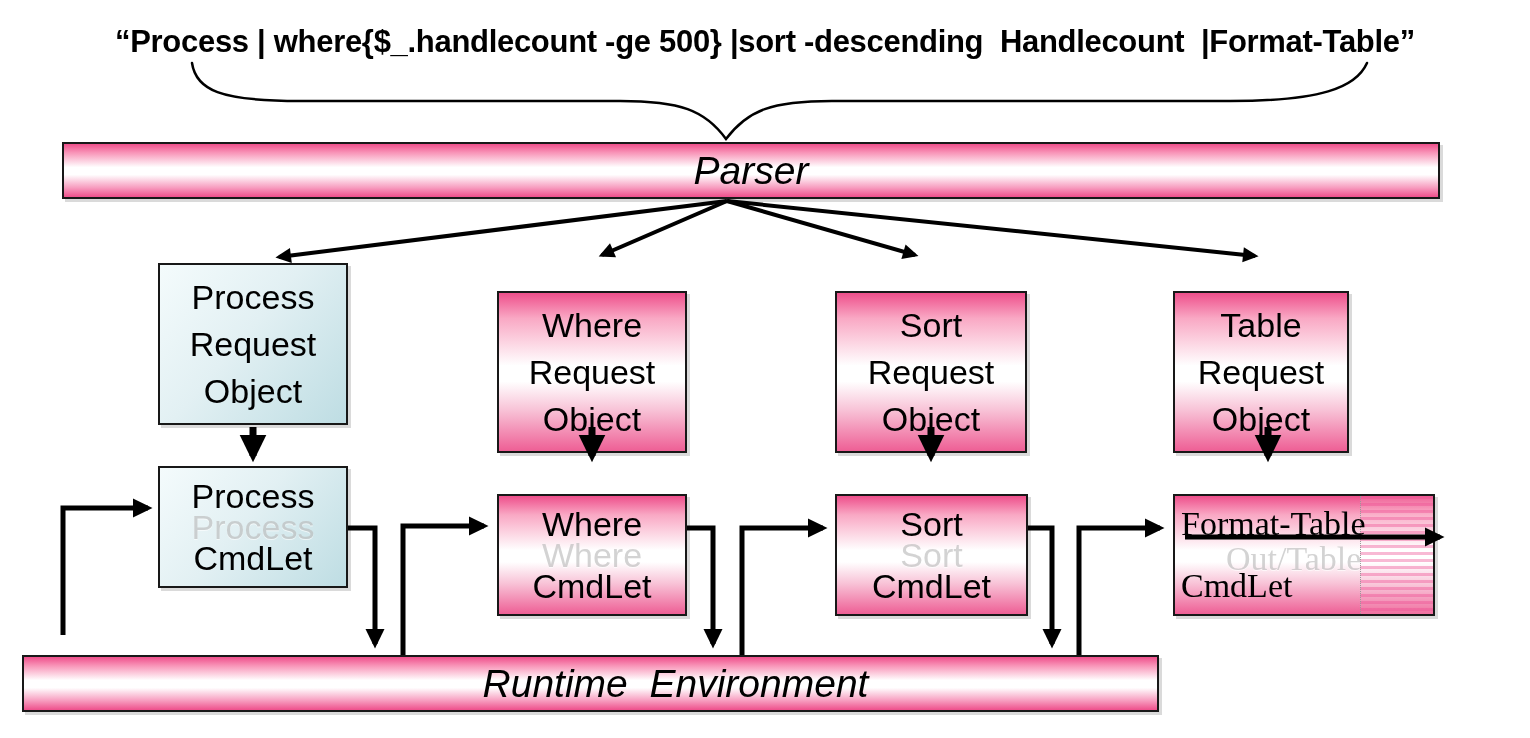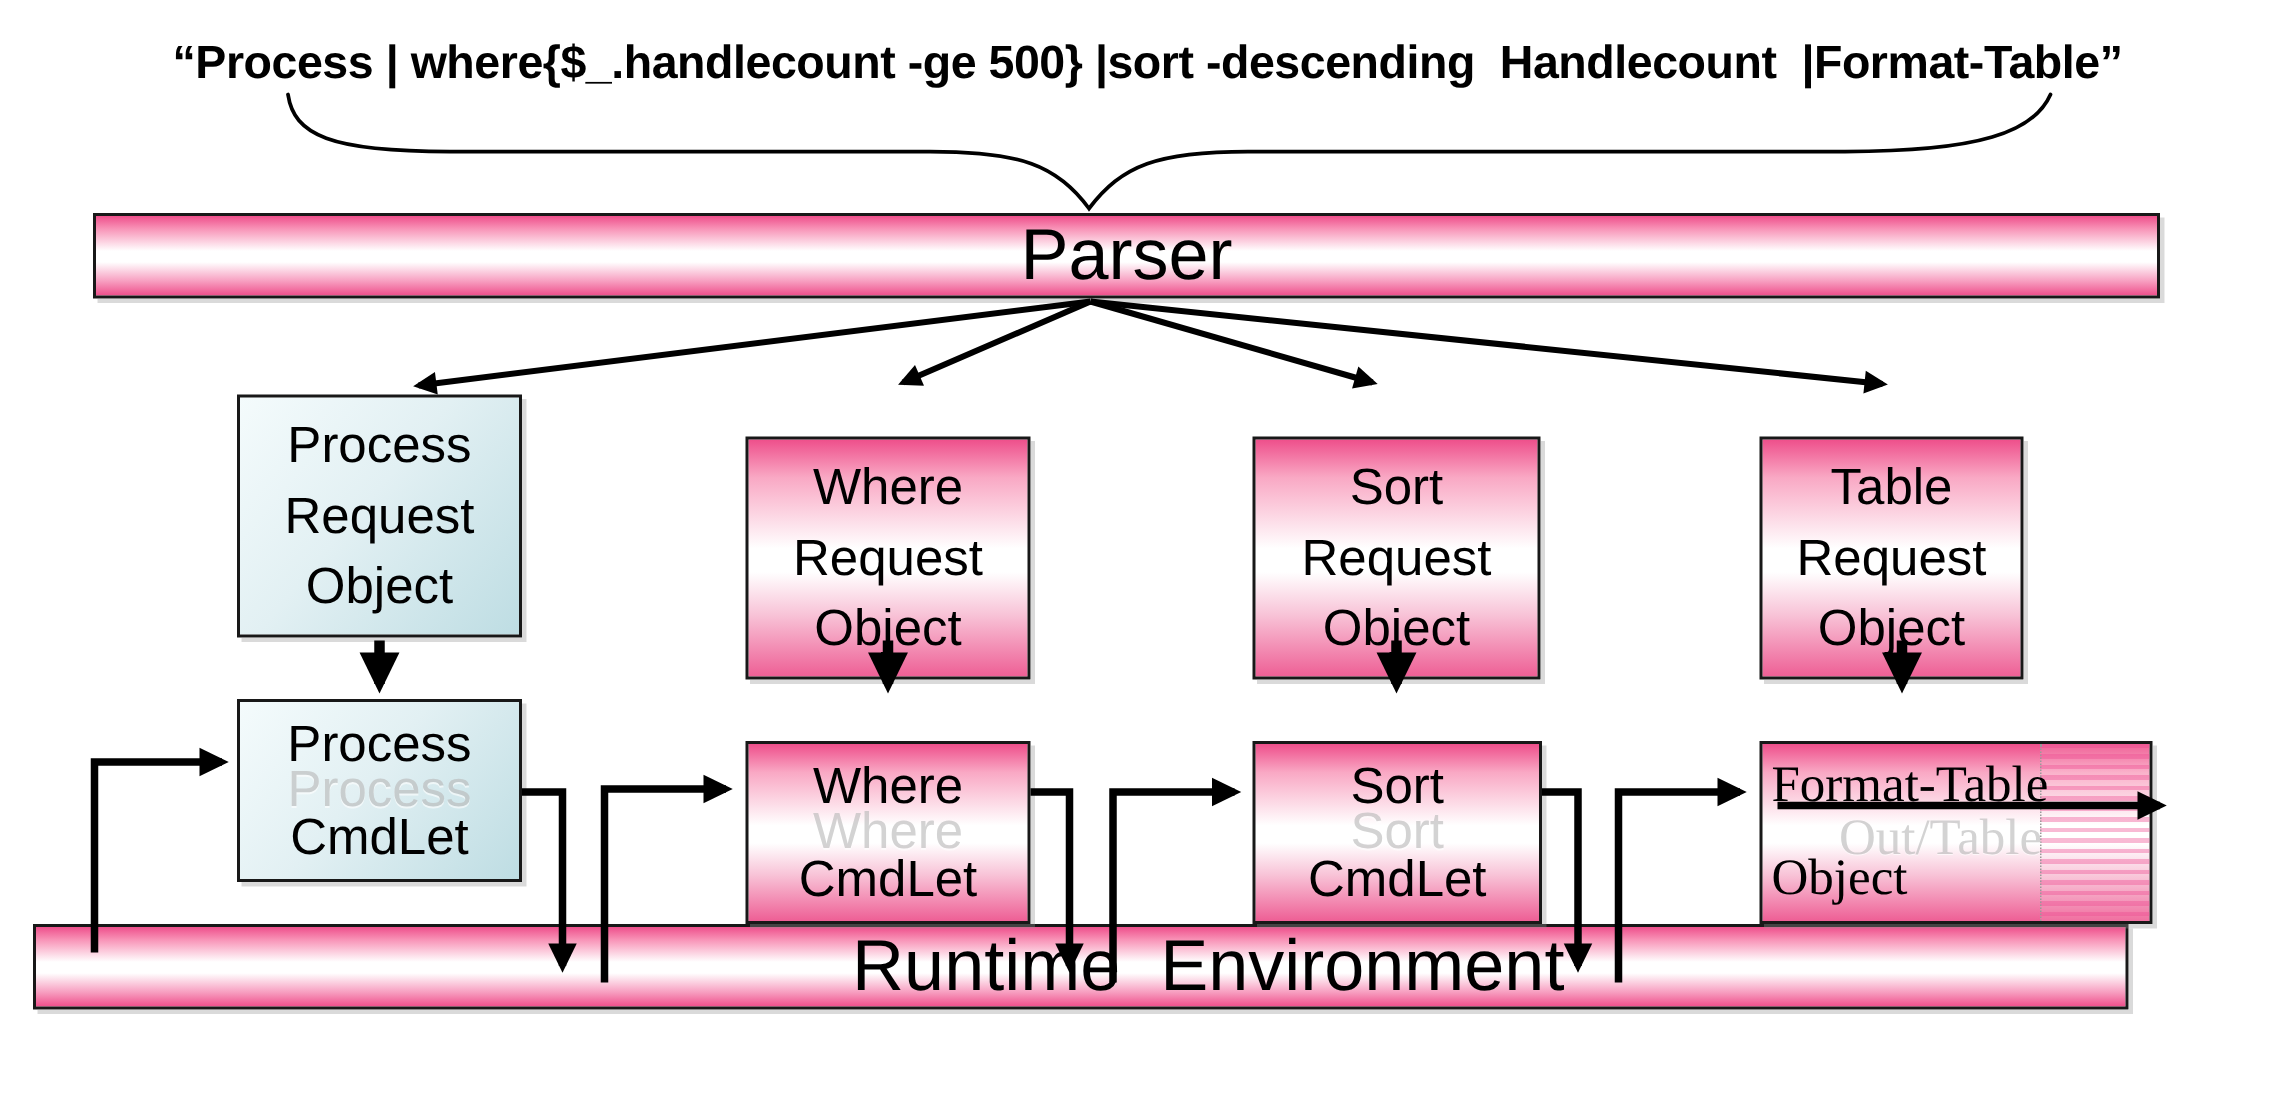--- a/index.html
+++ b/index.html
@@ -11,23 +11,23 @@
     position:absolute;top:24px;left:0;width:100%;text-align:center;
     font-size:31px;font-weight:bold;letter-spacing:-0.3px;white-space:pre;
   }
   svg.overlay{position:absolute;left:0;top:0;pointer-events:none;}
   .bar{
     position:absolute;border:2.5px solid #181818;box-sizing:border-box;
     display:flex;align-items:center;justify-content:center;
     background:linear-gradient(180deg,#ee4f8b 0%,#f893b7 16%,#ffffff 44%,#ffffff 58%,#f79ec0 82%,#ee4f8b 100%);
     box-shadow:3px 3px 0 rgba(150,150,150,0.35);
   }
-  .bar-label{font-size:48px;white-space:pre;}
+  .bar-label{font-size:39px;white-space:pre;font-style:italic;}
   #parser-bar{left:62px;top:142px;width:1378px;height:57px;}
-  #runtime-bar{left:22px;top:616px;width:1397px;height:57px;padding-left:20px;}
+  #runtime-bar{left:22px;top:655px;width:1137px;height:57px;padding-left:20px;}
   #runtime-bar .bar-label{margin-left:150px;}
   .box{
     position:absolute;border:2.5px solid #181818;box-sizing:border-box;
     display:flex;align-items:center;justify-content:center;text-align:center;
     box-shadow:3px 3px 0 rgba(150,150,150,0.35);
   }
   .pink{background:linear-gradient(180deg,#ee4f8b 0%,#f9a8c4 16%,#ffffff 46%,#ffffff 56%,#f8c3d7 74%,#ee5f95 100%);margin-top:28px;}
   .blue{background:linear-gradient(130deg,#f4fbfc 0%,#e2f0f3 45%,#bedde3 100%);}
   .req{top:263px;height:162px;}
   .req .box-label{font-size:34px;line-height:47px;white-space:pre-line;}
@@ -100,21 +100,21 @@
   </div>
   <div class="box cmd pink" id="cmd-2">
     <span class="ghost">Sort</span>
     <span class="box-label">Sort
 CmdLet</span>
   </div>
   <div class="box cmd pink" id="cmd-3">
     <div class="stripe-strip"></div>
     <span class="ghost" style="left:46%;top:53%;">Out/Table</span>
     <span class="box-label">Format-Table
-Object</span>
+CmdLet</span>
   </div>
 
   <svg class="overlay" width="1530" height="738" viewBox="0 0 1530 738">
     <defs>
       <marker id="ah" markerUnits="strokeWidth" markerWidth="4.4" markerHeight="4.4" refX="3" refY="1.9" orient="auto" style="overflow:visible">
         <path d="M0,0 L3.9,1.9 L0,3.8 Z" fill="#000"></path>
       </marker>
     </defs>
 
     <path d="M192,63 C196,90 220,101 300,101 L620,101 C680,101 705,110 726,139

